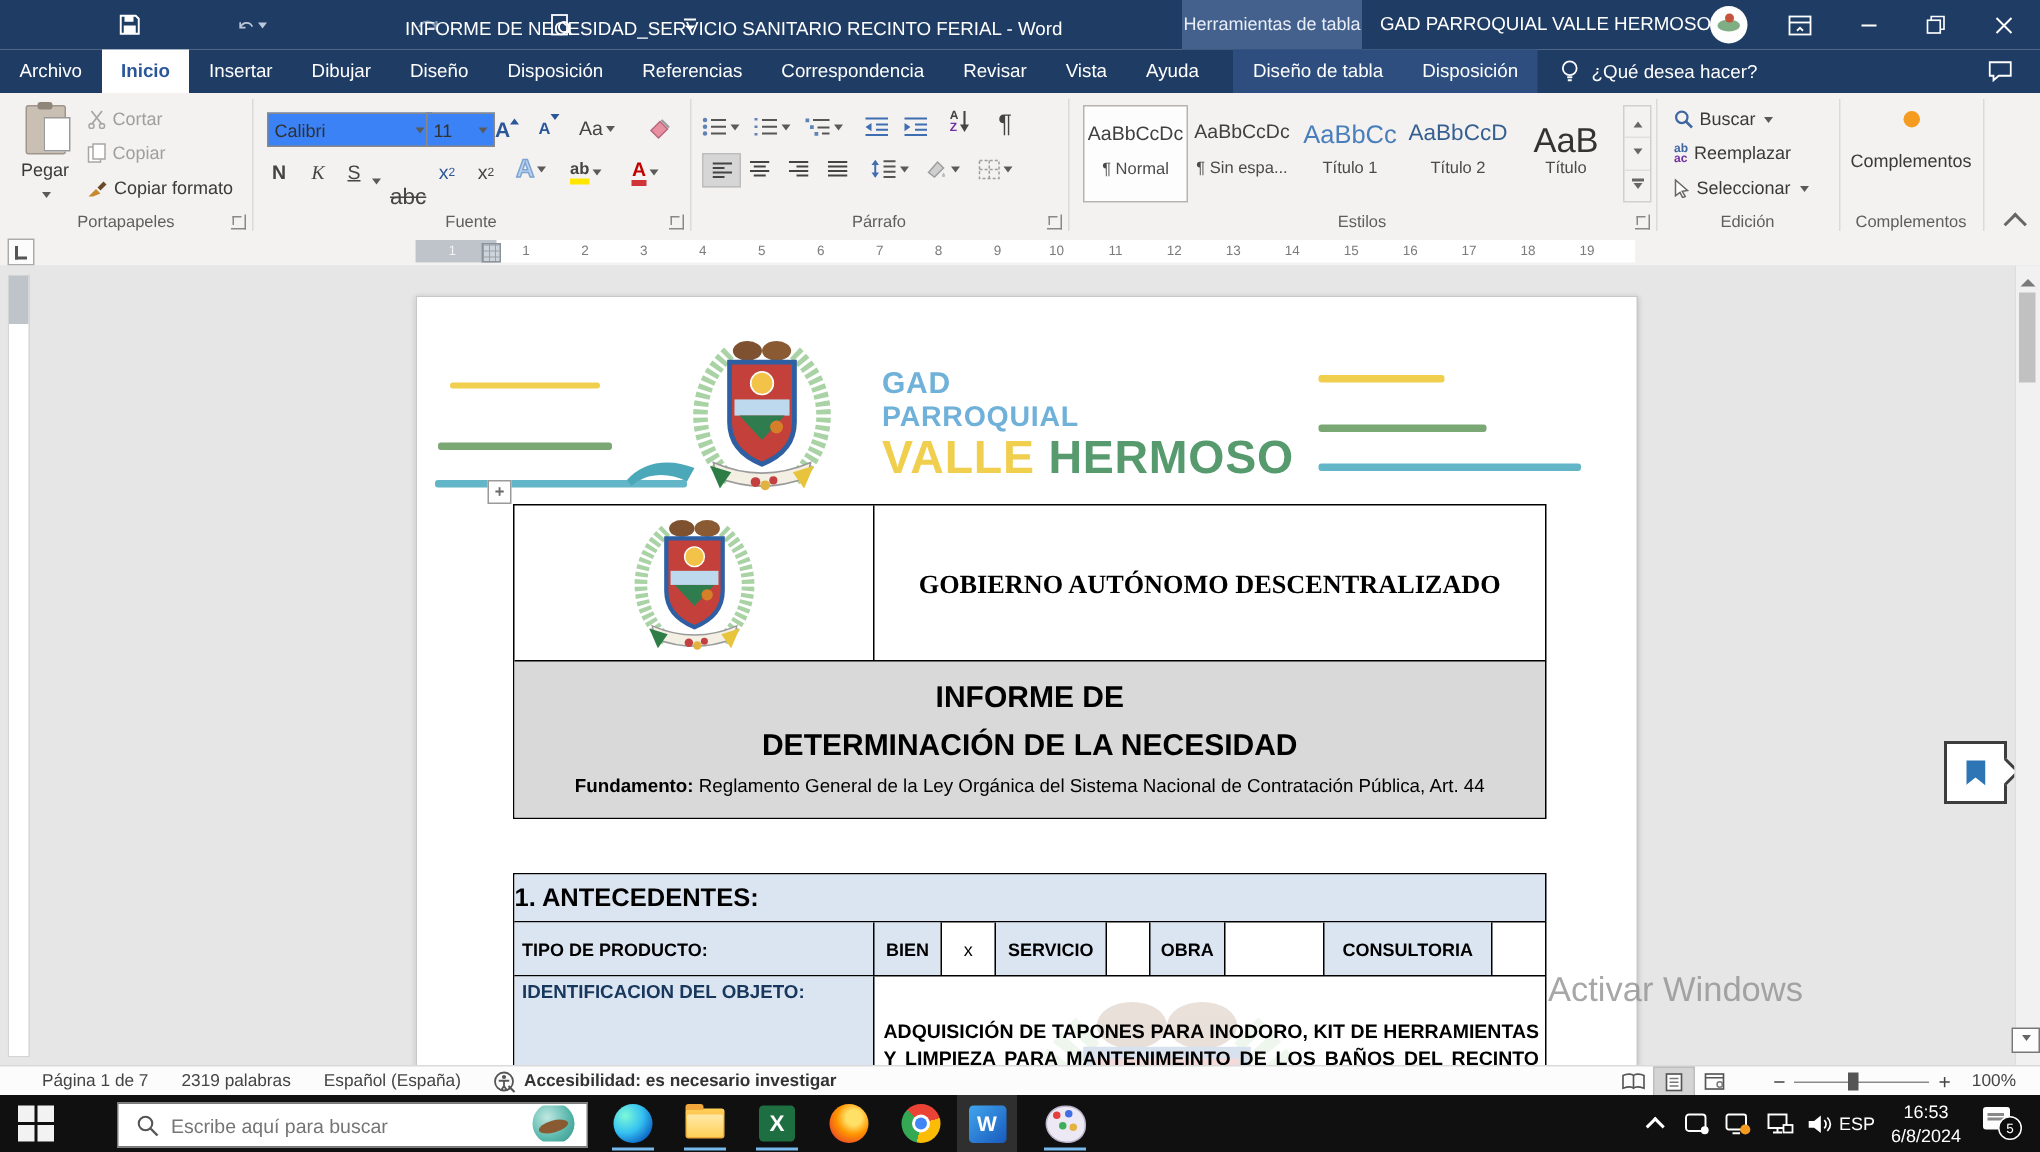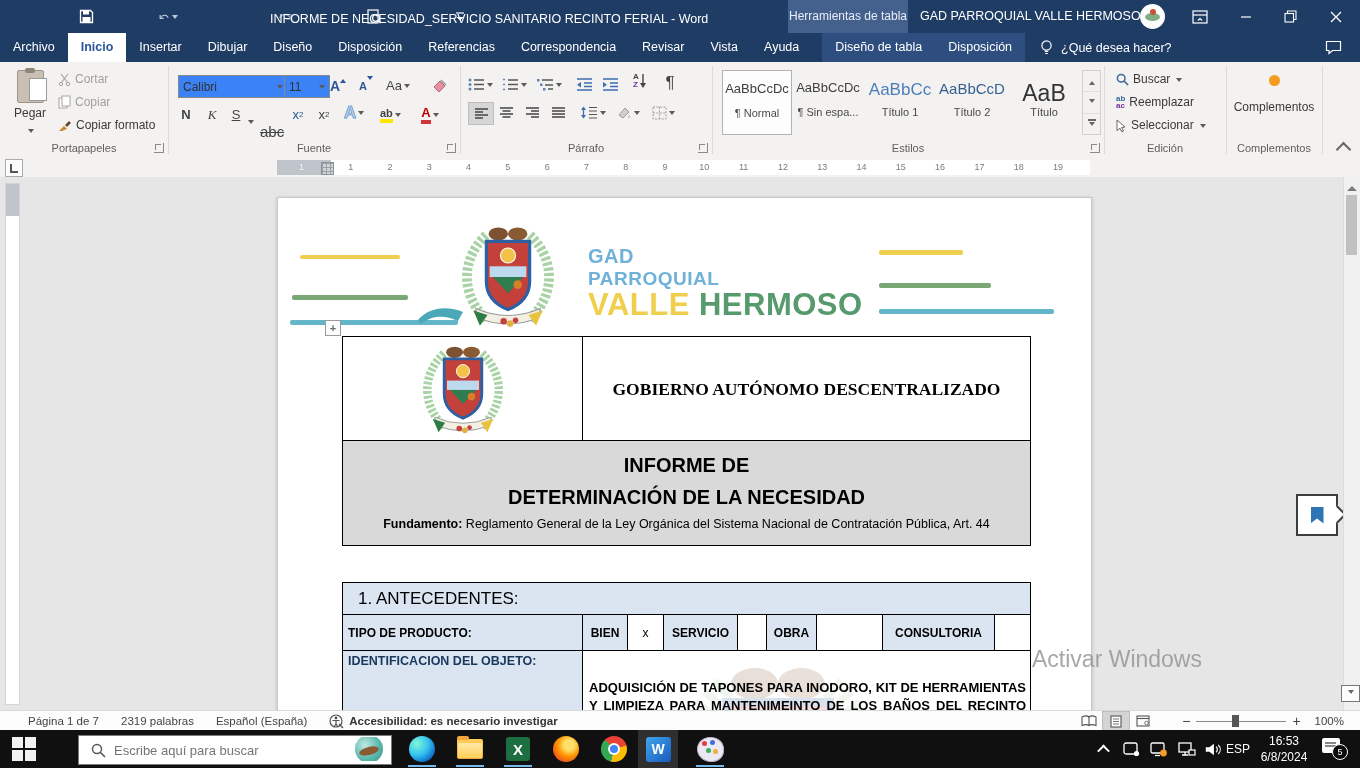--- a/index.html
+++ b/index.html
@@ -590,21 +590,21 @@
             <div>INFORME DE</div>
             <div>DETERMINACIÓN DE LA NECESIDAD</div>
           </div>
           <div style="font-size:12.5px;color:#000;margin-top:2px;padding:0 4px;line-height:18px">
             <b>Fundamento:</b><span> Reglamento General de la Ley Orgánica del Sistema Nacional de Contratación Pública, Art. 44</span>
           </div>
         </div>
       </div>
 
       <div class="t-outer" style="left:64px;top:384px;width:689px;height:200px">
-        <div class="cblue" style="height:31px;display:flex;align-items:center;padding-left:15px;box-sizing:border-box;font-size:17px;font-weight:normal;color:#000">
+        <div class="cblue" style="height:31px;display:flex;align-items:center;padding-left:0;box-sizing:border-box;font-size:17px;font-weight:bold;color:#000">
           <span>1. ANTECEDENTES:</span>
         </div>
         <div class="trow" style="height:36px;border-top:1px solid #000;font-size:12px;font-weight:bold;color:#000">
           <div class="tcell cblue" style="width:239px;display:flex;align-items:center;padding-left:5px">
               <span>TIPO DE PRODUCTO:</span>
             </div>
           <div class="tcell cblue" style="width:45px;display:flex;align-items:center;justify-content:center">
               <span>BIEN</span>
             </div>
           <div class="tcell" style="width:36px;display:flex;align-items:center;justify-content:center;font-weight:normal">

